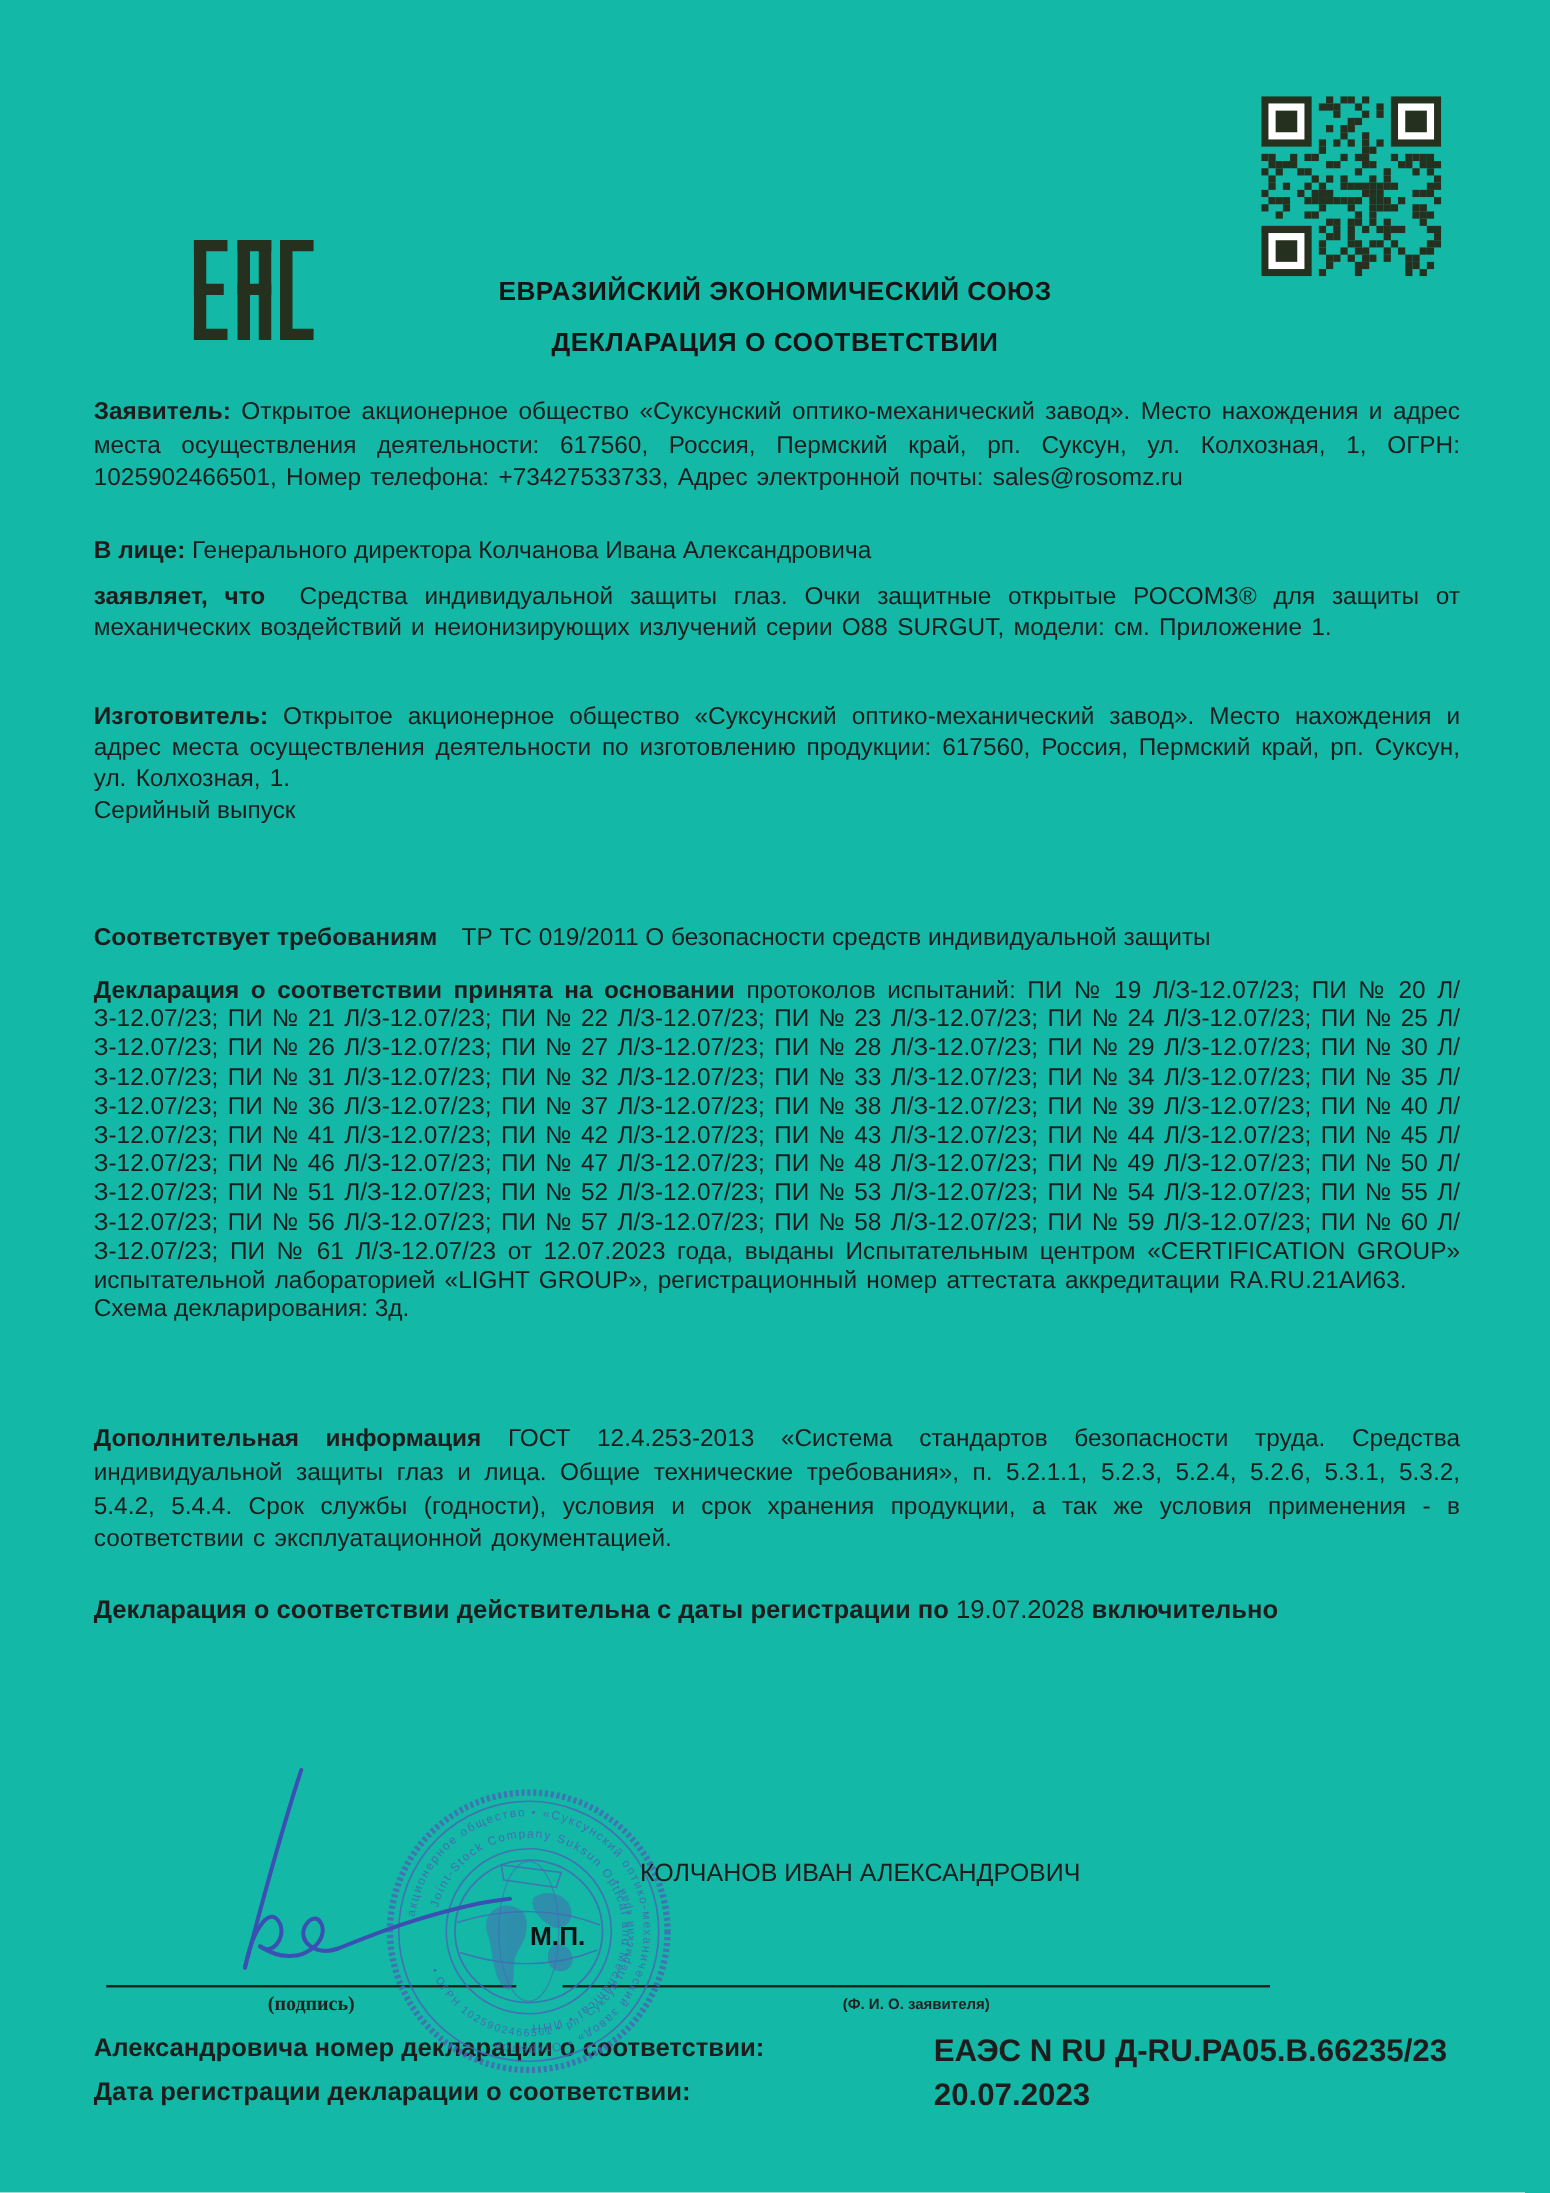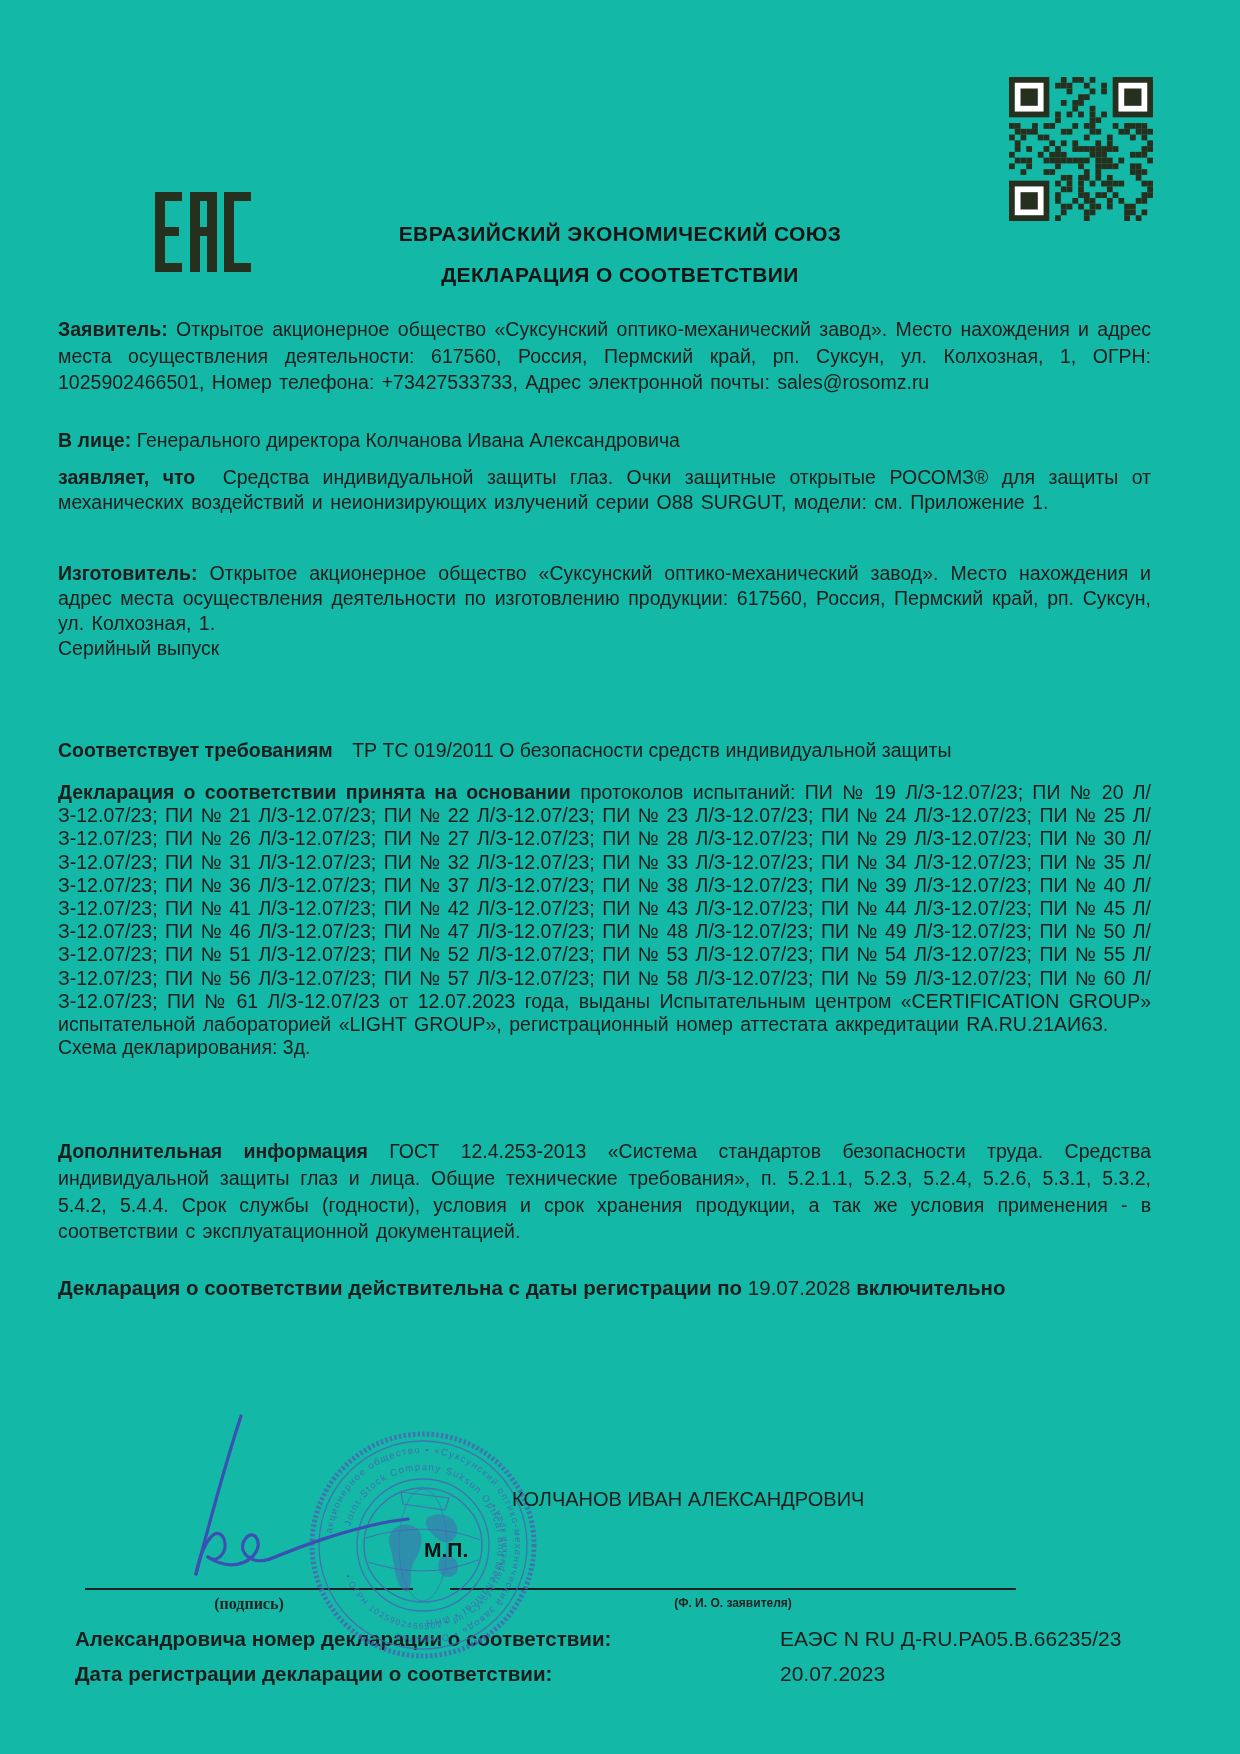--- a/index.html
+++ b/index.html
@@ -2,32 +2,32 @@
 <html lang="ru"><head>
 <meta charset="utf-8">
 <style>
   html,body{margin:0;padding:0;background:#ffffff;}
   .page{
     position:relative;width:1240px;height:1754px;background:#14b8a6;
     font-family:"Liberation Sans",sans-serif;color:#1d1d1d;overflow:hidden;
   }
   p{margin:0;}
   .abs{position:absolute;}
-  .doc{position:absolute;left:58px;width:1093px;}
+  .doc{position:absolute;left:75px;width:1093px;}
   .just{text-align:justify;word-spacing:2px;}
   .b{font-weight:bold;}
   .body-text{font-size:19.5px;}
   .gap{margin-left:14px;}
   
   .title-line{position:absolute;left:0;width:1240px;text-align:center;font-weight:bold;
     font-size:21px;letter-spacing:.4px;color:#151515;}
   
   .footer-row{position:absolute;left:75px;width:1093px;height:30px;}
   .footer-label{font-size:20.5px;font-weight:bold;}
-  .footer-value{position:absolute;left:705px;top:0;font-size:21px;font-weight:normal;}
+  .footer-value{position:absolute;left:672px;top:0;font-size:25px;font-weight:bold;}
   
   .sig-line{position:absolute;border-top:2px solid #222;}
   .caption{position:absolute;text-align:center;font-weight:bold;font-size:16px;color:#222;}
   .mp{position:absolute;font-weight:bold;font-size:21px;color:#111;z-index:5;}
   .signatory{position:absolute;font-size:20px;color:#1d1d1d;z-index:4;}
   .stamp-svg{position:absolute;z-index:3;pointer-events:none;}
   .sign-svg{position:absolute;z-index:4;pointer-events:none;}
 </style>
 </head>
 <body>

